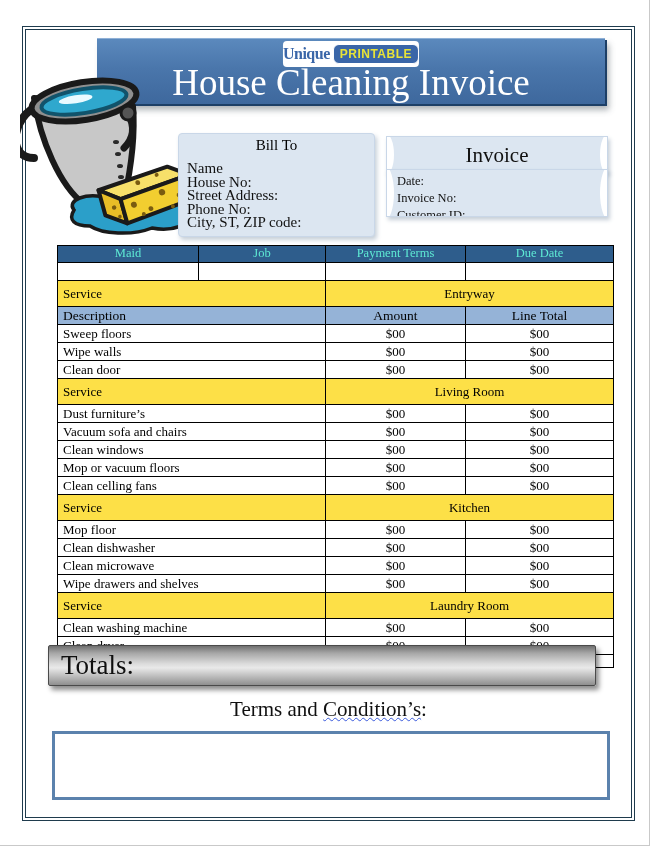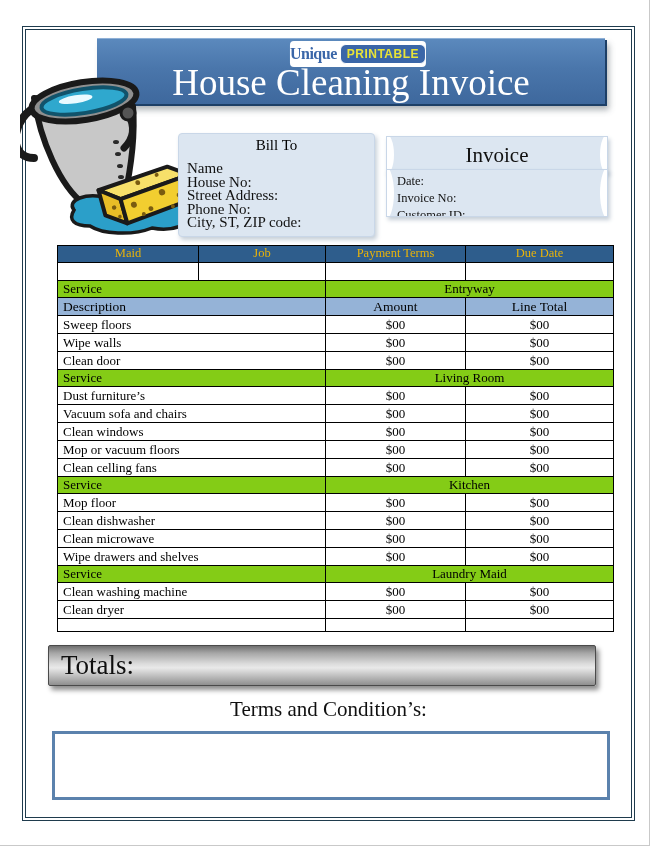--- a/index.html
+++ b/index.html
@@ -16,21 +16,21 @@
 
   
   .banner { position: absolute; left: 97px; top: 38px; width: 508px; height: 66px;
             background: linear-gradient(180deg, #5b89bd 0%, #4a76ab 45%, #3e689d 100%);
             border-top: 1px solid #8fb0d6;
             box-shadow: 2px 2px 0 #1d3f66, 4px 6px 6px rgba(80,90,100,0.45); }
   .banner-title { position: absolute; left: 0; right: 0; bottom: 1px; text-align: center;
                   color: #ffffff; font-size: 37px; line-height: 40px; white-space: nowrap; }
   .logo { position: absolute; top: 2px; left: 50%; transform: translateX(-50%);
           display: flex; align-items: center; gap: 3px; background: #ffffff;
-          border-radius: 4px; padding: 2px 0; height: 26px; margin-left: 7px; }
+          border-radius: 4px; padding: 2px 0; height: 26px; }
   .logo-unique { color: #3a66a8; font-weight: bold; font-size: 16px; letter-spacing: -0.5px; }
   .logo-printable { background: #3a66a8; color: #e8e337; font-family: Liberation Sans, sans-serif;
                     font-weight: bold; font-size: 12px; letter-spacing: 0.5px; padding: 2px 6px;
                     border-radius: 6px; border: 1px solid #ffffff; }
 
   
   .panel { background: #dce6f1; border: 1px solid #c9d7e8; box-shadow: 2px 3px 4px rgba(130,150,170,0.45); }
   .billto { position: absolute; left: 178px; top: 133px; width: 197px; height: 104px; border-radius: 4px; padding: 3px 8px; }
   .billto-title { text-align: center; font-size: 15px; margin-bottom: 8px; }
   .billto-line { font-size: 15px; line-height: 13.5px; color: #111; }
@@ -43,40 +43,40 @@
   .inv-title { left: 386px; top: 136px; width: 222px; height: 37px; }
   .inv-title .t { text-align: center; font-size: 21px; line-height: 36px; color: #111; }
   .inv-details { left: 386px; top: 169px; width: 222px; height: 48px; padding: 3px 10px; }
   .inv-field { font-size: 12.5px; line-height: 17px; color: #111; }
 
   
   .invoice-table { position: absolute; left: 57px; top: 245px; width: 556px;
                    border-collapse: collapse; table-layout: fixed; }
   .invoice-table td, .invoice-table th { border: 1px solid #000000; font-weight: normal;
                    font-size: 13px; line-height: 15px; padding: 0 0 1px 0; overflow: hidden; }
-  tr.thead th { background: #2e5d8c; color: #eab308; height: 17px; font-size: 12.5px; }
+  tr.thead th { background: #2e5d8c; color: #5eead4; height: 17px; font-size: 12.5px; }
   tr.blank td { height: 18px; background: #ffffff; }
-  tr.svc td { background: #84cc16; height: 17px; }
+  tr.svc td { background: #fde047; height: 26px; }
   tr.desc td { background: #95b3d7; height: 18px; font-size: 13.5px; }
   tr.item td { background: #ffffff; height: 18px; }
   tr.stub td { height: 13px; background: #ffffff; }
   .invoice-table .l { text-align: left; padding-left: 5px; }
   .invoice-table .c { text-align: center; }
 
   
   .totals-bar { position: absolute; left: 48px; top: 645px; width: 548px; height: 41px;
                 background: linear-gradient(180deg, #6f6f6f 0%, #a6a6a6 18%, #dcdcdc 46%, #e9e9e9 56%, #bcbcbc 78%, #8f8f8f 100%);
                 border: 1px solid #4a4a4a; border-radius: 2px;
                 box-shadow: 3px 4px 5px rgba(0,0,0,0.45); }
   .totals-label { font-size: 27px; line-height: 38px; padding-left: 12px; color: #101010; }
 
   
   .terms-title { position: absolute; left: 22px; top: 697px; width: 613px; text-align: center;
                  font-size: 21px; color: #101010; }
-  .terms-underline { text-decoration-style: wavy;
+  .terms-underline { text-decoration: underline; text-decoration-style: wavy;
                      text-decoration-color: #3b5bdc; text-decoration-thickness: 1px; }
   .terms-box { position: absolute; left: 52px; top: 731px; width: 558px; height: 69px;
                border: 3px solid #5b82ad; background: #ffffff; }
 </style>
 </head>
 <body>
 
 <div class="screen">
 
   <div class="edge-r"></div>
@@ -241,21 +241,21 @@
       <td class="c">$00</td>
     </tr>
     <tr class="item">
       <td class="l" colspan="2">Wipe drawers and shelves</td>
       <td class="c">$00</td>
       <td class="c">$00</td>
     </tr>
 
     <tr class="svc">
       <td class="l" colspan="2">Service</td>
-      <td class="c" colspan="2">Laundry Maid</td>
+      <td class="c" colspan="2">Laundry Room</td>
     </tr>
     <tr class="item">
       <td class="l" colspan="2">Clean washing machine</td>
       <td class="c">$00</td>
       <td class="c">$00</td>
     </tr>
     <tr class="item">
       <td class="l" colspan="2">Clean dryer</td>
       <td class="c">$00</td>
       <td class="c">$00</td>

